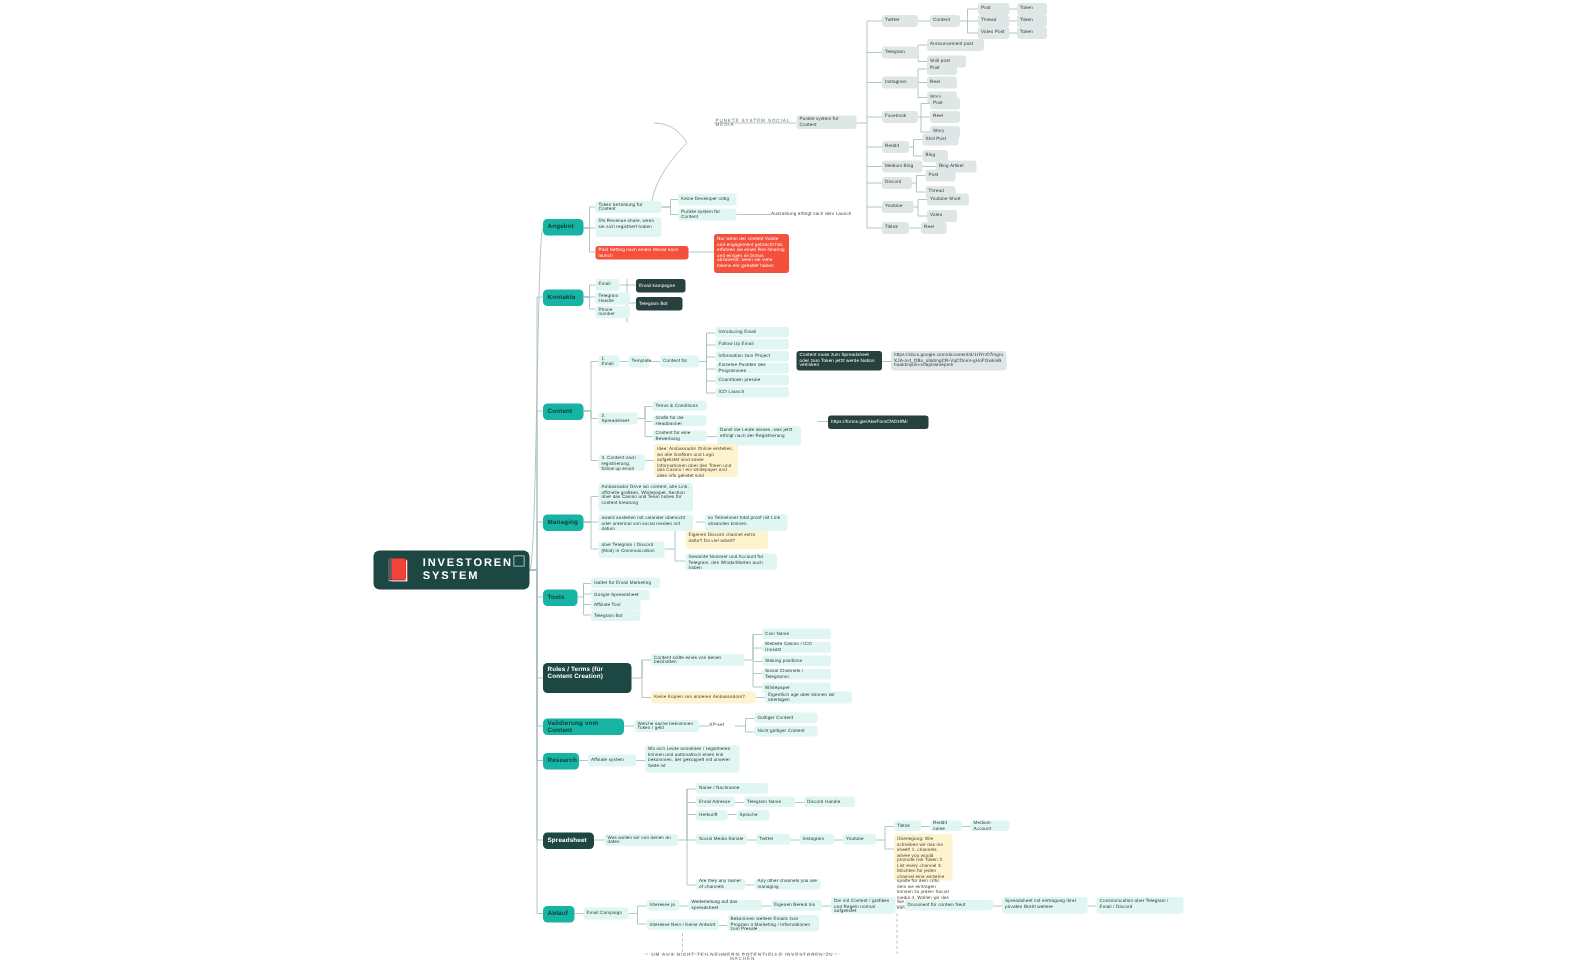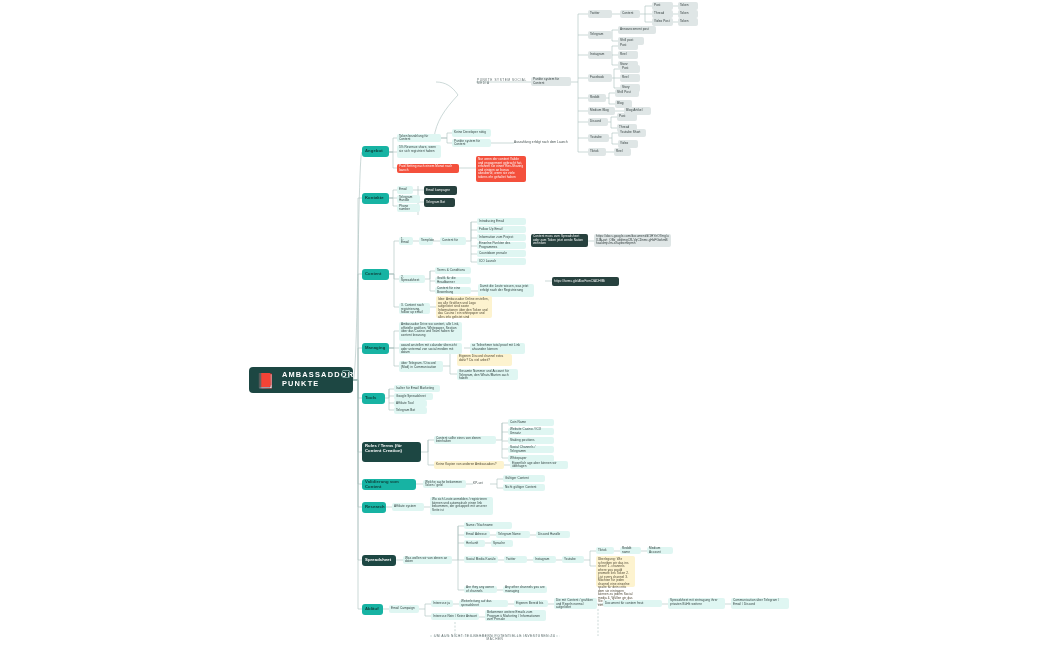--- a/index.html
+++ b/index.html
@@ -214,21 +214,21 @@
     </g>
     <g fill="none" stroke="#a9bfbd" stroke-width="0.6" stroke-dasharray="2,1.6">
       <path d="M455 622 L455 636"></path>
       <path d="M598 609 L598 636"></path>
       <path d="M430 636 L560 636"></path>
     </g>
   </svg>
 
   <div class="node n-root" style="left:249px;top:367px;width:104px;height:26px;">
     <span class="emoji" style="width:auto;">📕</span>
-    <span class="root-label">AMBASSADDOR PUNKTE</span>
+    <span class="root-label">INVESTOREN SYSTEM</span>
     <i class="collapse"></i>
   </div>
 
   <div class="node n-caps tiny" style="left:477px;top:77px;width:56px;height:10px;justify-content:center;">PUNKTE SYSTEM SOCIAL MEDIA</div>
   <div class="node n-gray tiny" style="left:531px;top:77px;width:40px;height:9px;padding:0 2px;">Punkte system für Content</div>
 
   <div class="node n-gray tiny" style="left:588px;top:10px;width:24px;height:8px;padding:0 2px;">Twitter</div>
   <div class="node n-gray tiny" style="left:620px;top:10px;width:20px;height:8px;padding:0 2px;">Content</div>
   <div class="node n-gray tiny" style="left:652px;top:2px;width:21px;height:8px;padding:0 2px;">Post</div>
   <div class="node n-gray tiny" style="left:678px;top:2px;width:20px;height:8px;padding:0 2px;">Token</div>

